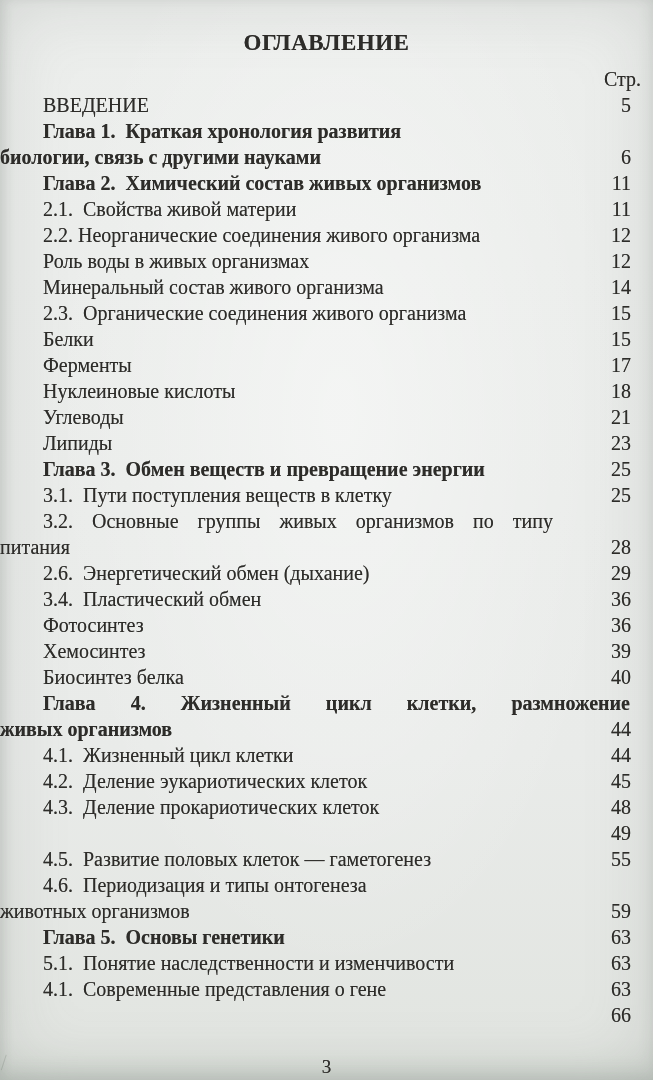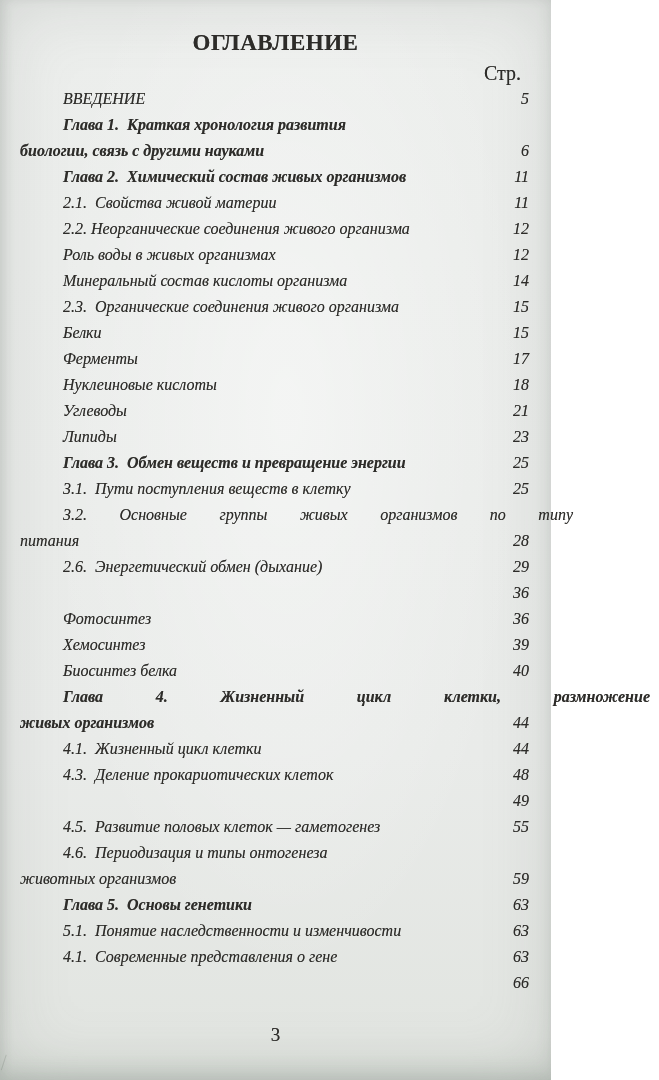--- a/index.html
+++ b/index.html
@@ -1,46 +1,45 @@
 <!DOCTYPE html>
 <html><head>
 <meta charset="utf-8">
 <style>
   html, body { margin: 0; padding: 0; }
   body {
     width: 659px; height: 1080px; overflow: hidden;
     font-family: "Liberation Serif", serif;
   }
   .paper {
-    position: relative; width: 551px; height: 1080px;
+    position: relative; width: 653px; height: 1080px;
     color: #2d2c29;
     background:
       radial-gradient(ellipse at 52% 38%, rgba(255,255,255,0.45) 0%, rgba(255,255,255,0) 60%),
       linear-gradient(180deg, #eceeec 0%, #e9ebe9 70%, #e2e5e1 96%, #d9ded8 100%);
     box-shadow:
       inset 0 0 70px rgba(108,114,110,0.20),
       inset 0 -10px 16px rgba(95,105,98,0.14),
       inset 4px 0 10px rgba(120,126,122,0.10);
   }
   .title {
     margin: 0; padding-top: 30px; height: 26px; line-height: 26px;
     text-align: center; font-size: 23px; font-weight: bold; letter-spacing: 0.5px;
     text-shadow: 0 0 0.5px rgba(50,50,48,0.7);
   }
   .col-header {
-    margin-top: 4px; height: 26px; line-height: 26px;
-    text-align: right; padding-right: 30px; font-size: 20px;
+    margin-top: 10px; height: 26px; line-height: 26px;
+    text-align: right; padding-right: 12px; font-size: 20px;
     text-shadow: 0 0 0.5px rgba(50,50,48,0.6);
   }
   .rows { }
   .row {
     position: relative; height: 26px; line-height: 26px;
-    padding-left: 20px; font-size: 16px; white-space: nowrap;
+    padding-left: 0; font-size: 20px; white-space: nowrap;
     text-shadow: 0 0 0.5px rgba(50,50,48,0.55);
-    font-style: italic;
   }
   .txt { white-space: pre; }
   .txt.indent { margin-left: 43px; }
   .txt.bold { font-weight: bold; }
   .txt.stretch-mid, .txt.stretch-wide {
     display: inline-block; white-space: normal;
     text-align: justify; text-align-last: justify; vertical-align: top;
   }
   .txt.stretch-mid  { width: 510px; }
   .txt.stretch-wide { width: 587px; }
@@ -95,21 +94,21 @@
     <span class="txt indent">2.2. Неорганические соединения живого организма</span>
     <span class="pagenum">12</span>
   </div>
 
   <div class="row">
     <span class="txt indent">Роль воды в живых организмах</span>
     <span class="pagenum">12</span>
   </div>
 
   <div class="row">
-    <span class="txt indent">Минеральный состав кислоты организма</span>
+    <span class="txt indent">Минеральный состав живого организма</span>
     <span class="pagenum">14</span>
   </div>
 
   <div class="row">
     <span class="txt indent">2.3.  Органические соединения живого организма</span>
     <span class="pagenum">15</span>
   </div>
 
   <div class="row">
     <span class="txt indent">Белки</span>
@@ -155,20 +154,21 @@
     <span class="txt">питания</span>
     <span class="pagenum">28</span>
   </div>
 
   <div class="row">
     <span class="txt indent">2.6.  Энергетический обмен (дыхание)</span>
     <span class="pagenum">29</span>
   </div>
 
   <div class="row">
+    <span class="txt indent">3.4.  Пластический обмен</span>
     <span class="pagenum">36</span>
   </div>
 
   <div class="row">
     <span class="txt indent">Фотосинтез</span>
     <span class="pagenum">36</span>
   </div>
 
   <div class="row">
     <span class="txt indent">Хемосинтез</span>
@@ -188,20 +188,24 @@
   <div class="row">
     <span class="txt bold">живых организмов</span>
     <span class="pagenum">44</span>
   </div>
 
   <div class="row">
     <span class="txt indent">4.1.  Жизненный цикл клетки</span>
     <span class="pagenum">44</span>
   </div>
 
+  <div class="row">
+    <span class="txt indent">4.2.  Деление эукариотических клеток</span>
+    <span class="pagenum">45</span>
+  </div>
 
   <div class="row">
     <span class="txt indent">4.3.  Деление прокариотических клеток</span>
     <span class="pagenum">48</span>
   </div>
 
   <div class="row">
     <span class="pagenum">49</span>
   </div>
 

